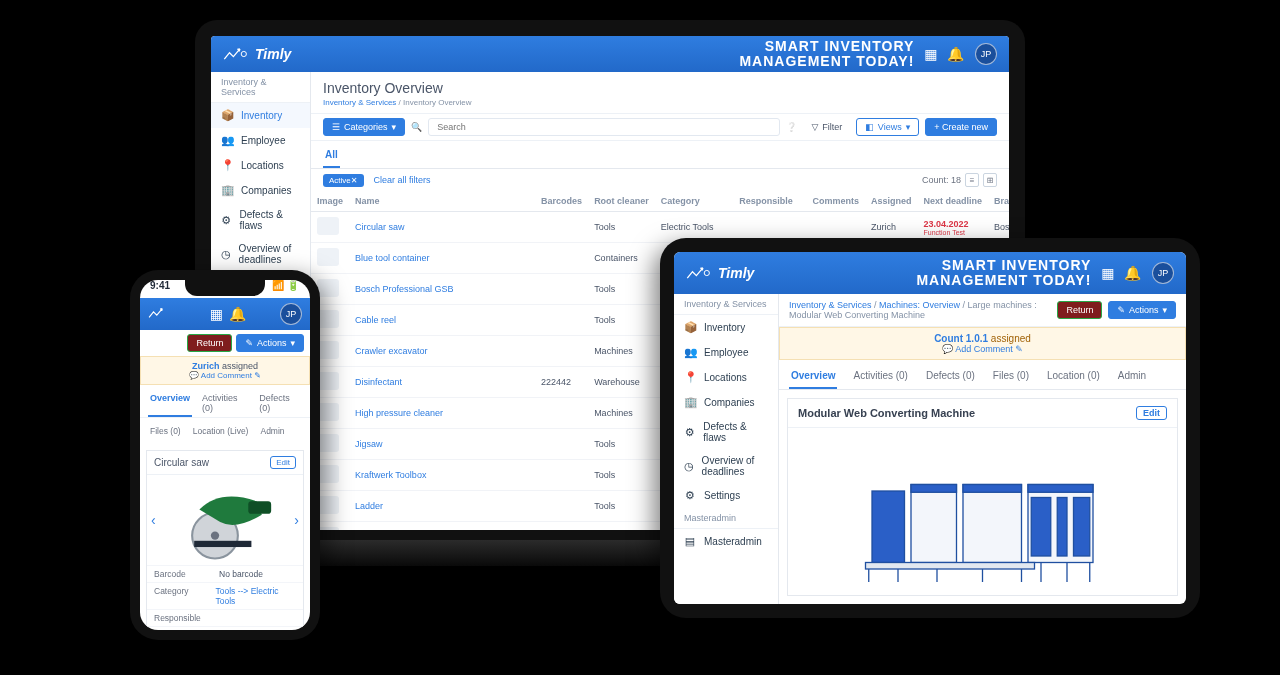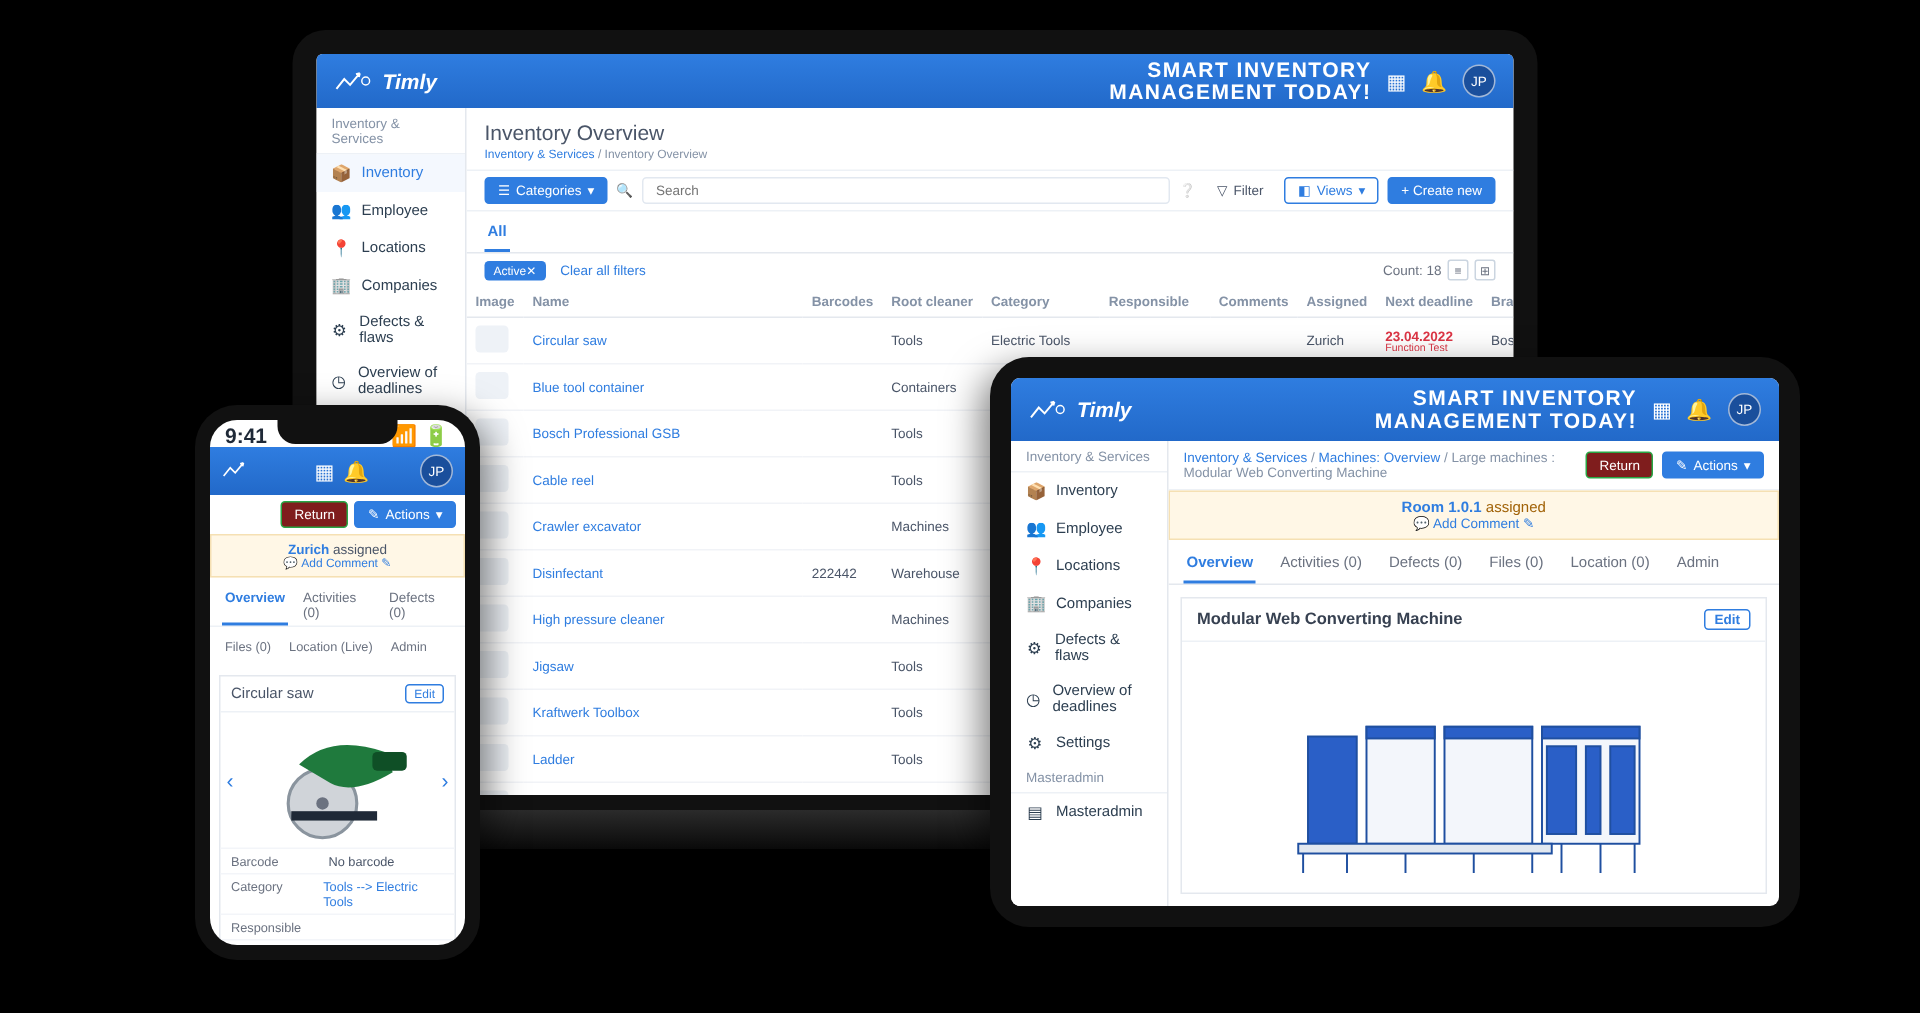--- a/index.html
+++ b/index.html
@@ -226,22 +226,22 @@
     padding: 7px 10px; border-bottom: 1px solid #edf1f6;
     font-size: 11px; font-weight: 600; color: #374151;
   }
   .detail-card-body { flex: 1; position: relative; overflow: hidden; }
 
   
   .machine-svg { width: 100%; height: 100%; }
 
   
   .phone-status {
-    height: 18px; display: flex; align-items: flex-end; justify-content: space-between;
-    padding: 0 10px; font-size: 14px; color: #1f2937; font-weight: 600;
+    height: 18px; display: flex; align-items: flex-start; justify-content: space-between;
+    padding: 0 10px; font-size: 10px; color: #1f2937; font-weight: 600;
   }
   .phone-header {
     background: linear-gradient(#2f7de0,#2269c9);
     height: 32px; display: flex; align-items: center; padding: 0 8px; gap: 6px;
   }
   .phone-logo svg { width: 22px; height: 18px; }
   .phone-header .avatar { margin-left: auto; }
   .phone-actions { display: flex; justify-content: flex-end; gap: 4px; padding: 4px 6px; }
   .phone-assigned {
     background: #fff7e6; border: 1px solid #f5e0b3;
@@ -578,21 +578,21 @@
       <div class="tab-main">
         <div class="tab-topbar">
           <div class="breadcrumb2">
             <a>Inventory &amp; Services</a> / <a>Machines: Overview</a> / <span>Large machines : Modular Web Converting Machine</span>
           </div>
           <span class="btn success">Return</span>
           <span class="btn primary">✎ <span>Actions</span> ▾</span>
         </div>
 
         <div class="assigned-banner">
-          <div><b>Room 1.0.1</b> <span>assigned</span></div>
+          <div><b>Count 1.0.1</b> <span>assigned</span></div>
           <div class="add-comment">💬 <span>Add Comment</span> ✎</div>
         </div>
 
         <div class="tabs-row" style="padding:6px 10px 0;">
           <div class="tab active">Overview</div>
           <div class="tab">Activities (0)</div>
           <div class="tab">Defects (0)</div>
           <div class="tab">Files (0)</div>
           <div class="tab">Location (0)</div>
           <div class="tab">Admin</div>

